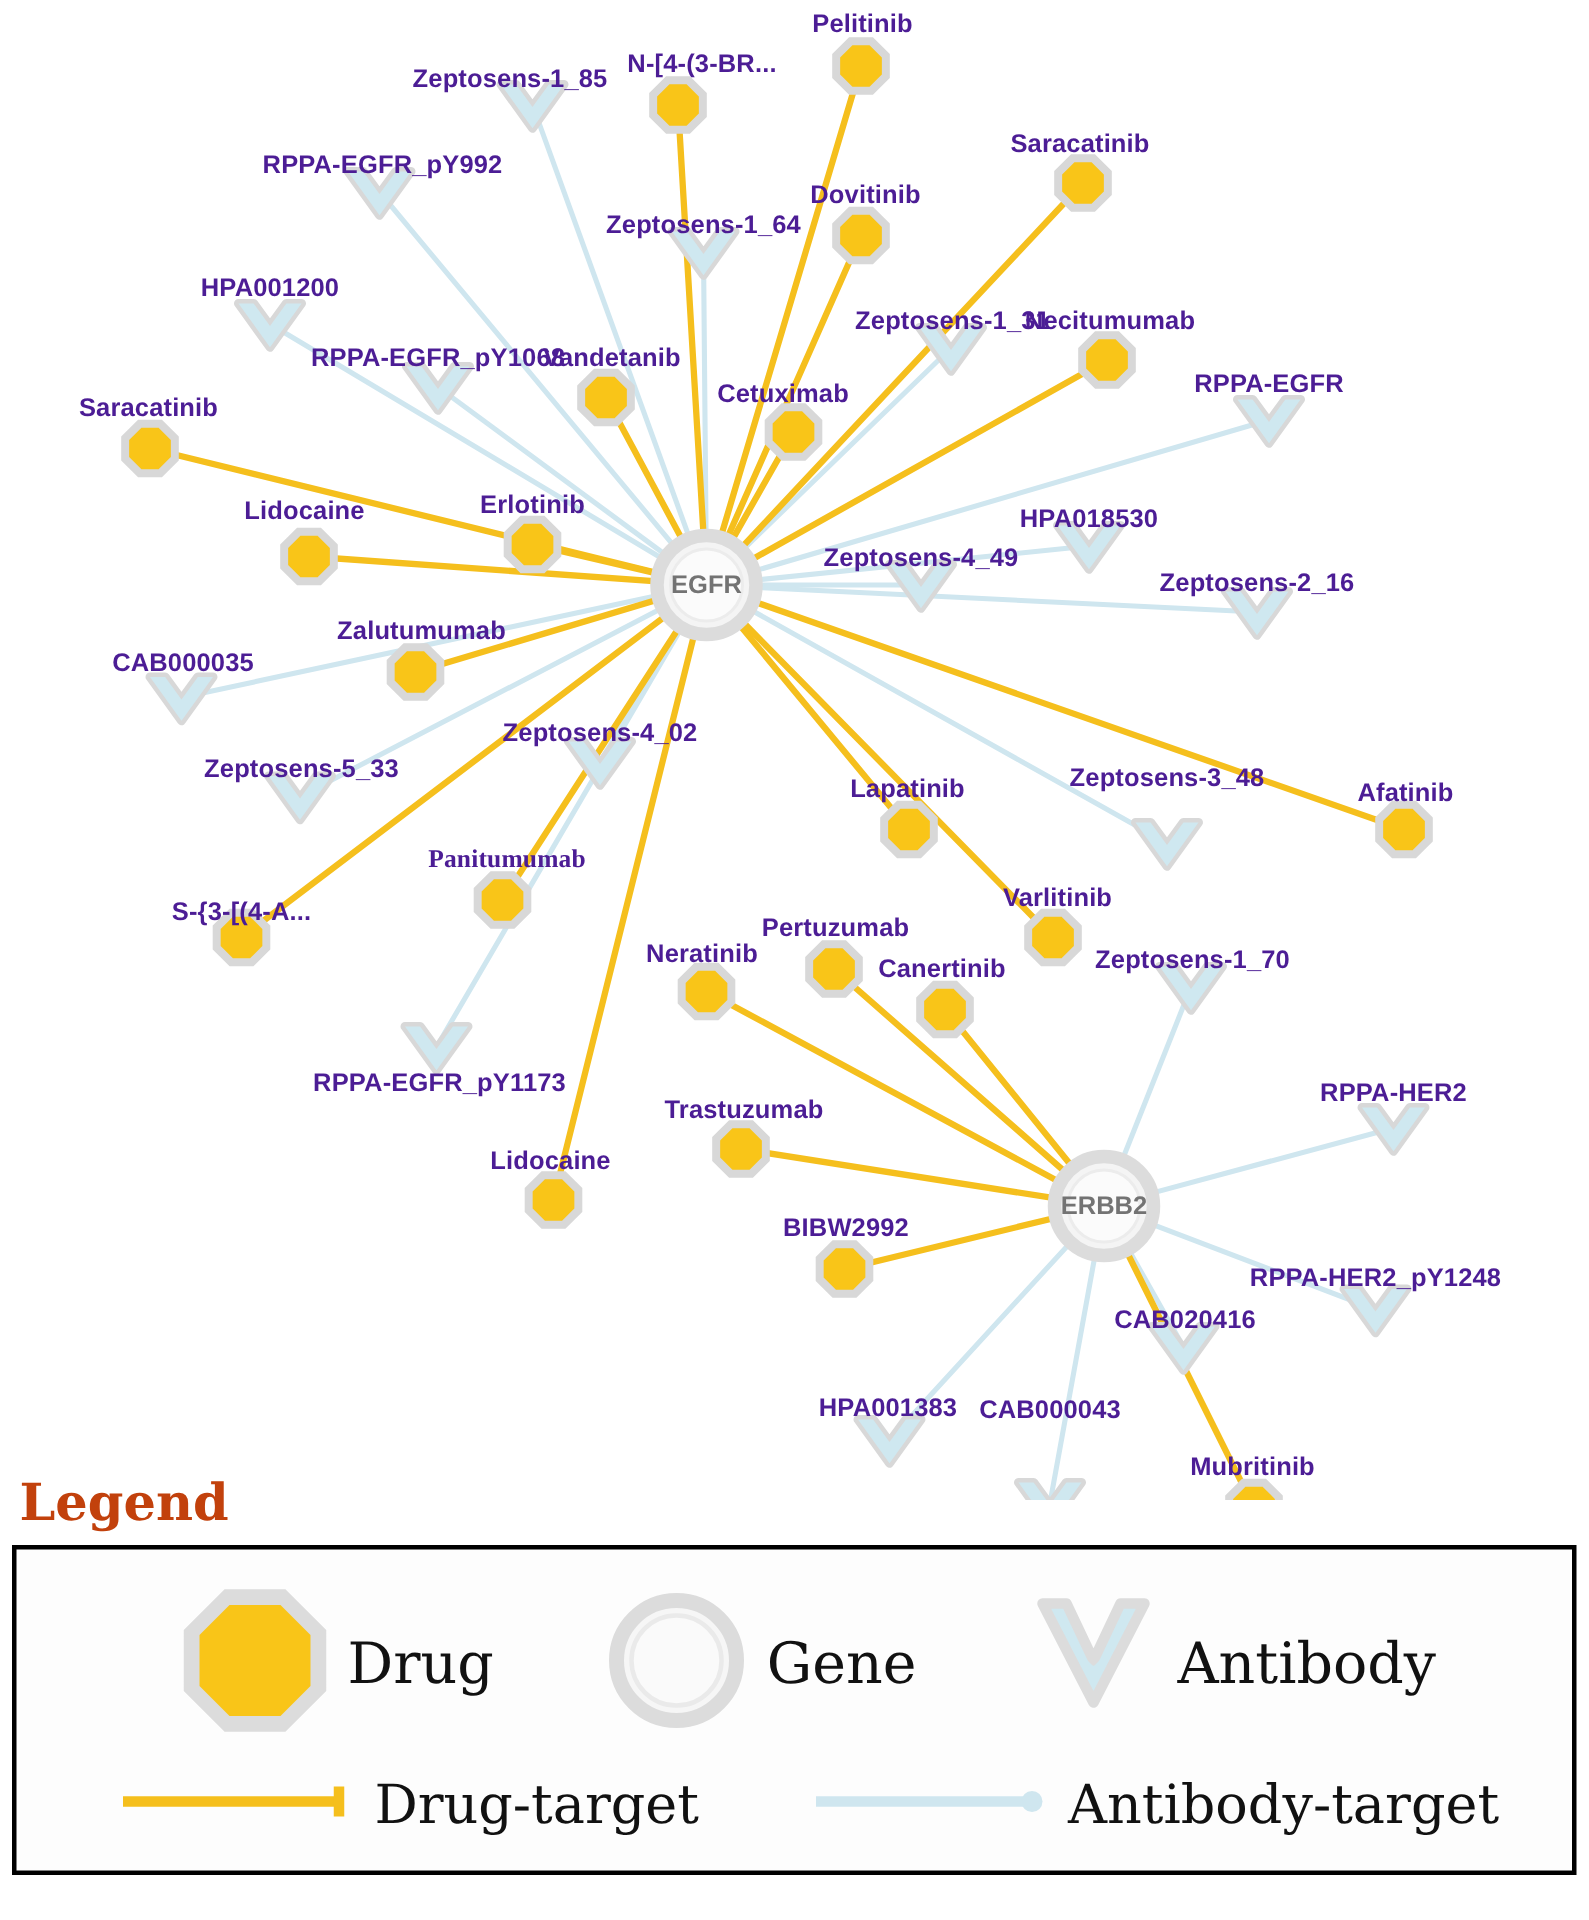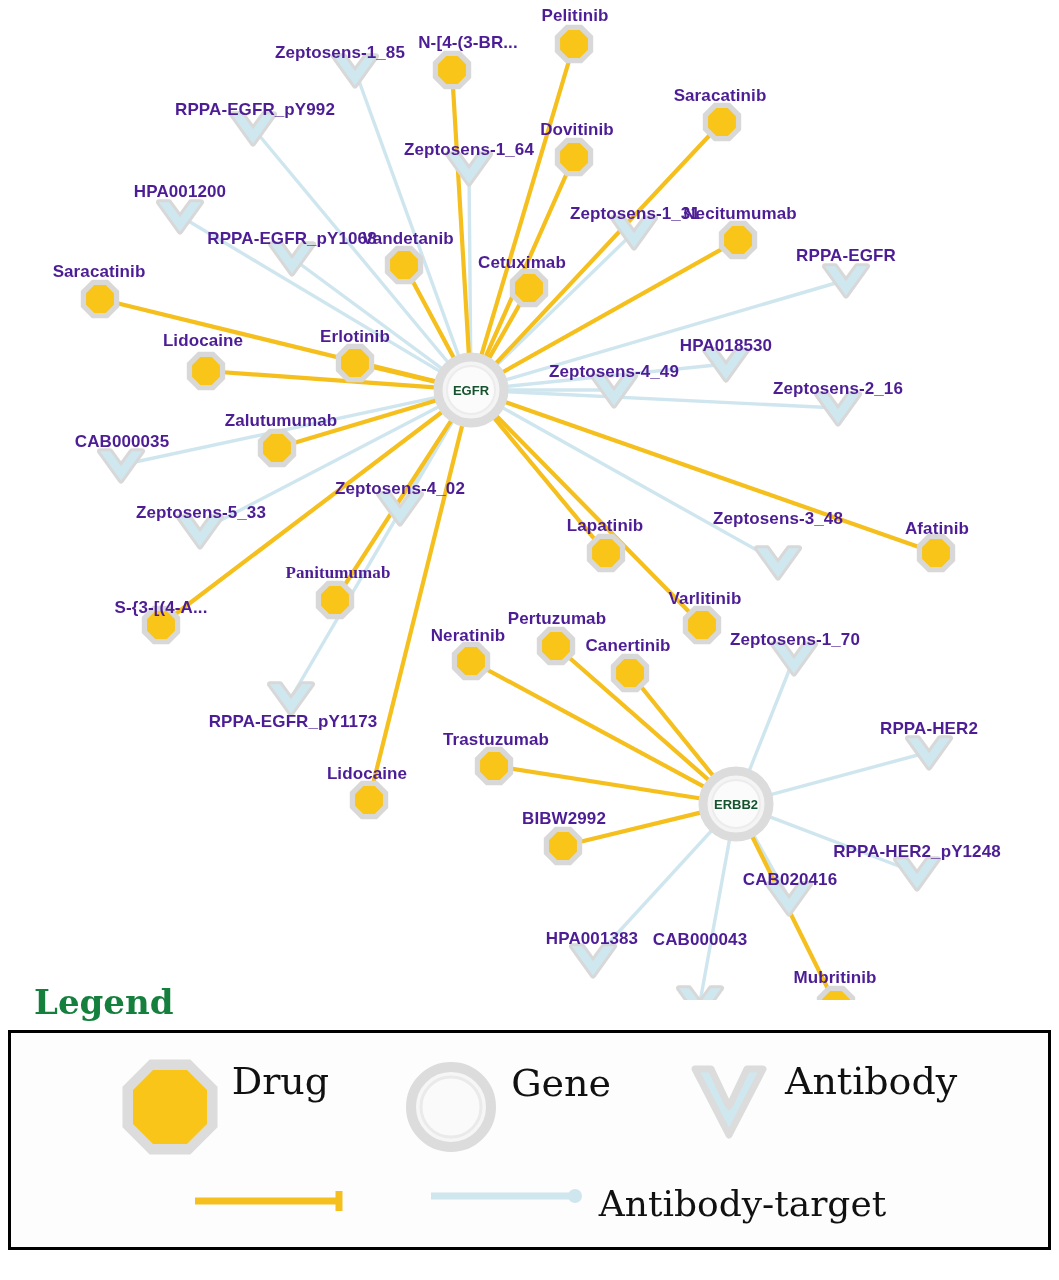--- a/index.html
+++ b/index.html
@@ -30,39 +30,39 @@
     position: absolute;
     font-size: 17px;
     font-weight: bold;
     color: #4c1d95;
     white-space: nowrap;
     transform: translate(-50%, -50%);
     letter-spacing: 0.1px;
   }
   .gene-label {
     position: absolute;
-    font-size: 13px;
+    font-size: 17px;
     font-weight: bold;
-    color: #14532d;
+    color: #737373;
     white-space: nowrap;
     transform: translate(-50%, -50%);
   }
   
   #legend-wrap {
     position: absolute;
     left: 0;
     top: 982px;
     width: 1059px;
   }
   #legend-title {
     font-family: "DejaVu Serif", serif;
     font-size: 34px;
     font-weight: bold;
-    color: #15803d;
-    margin-left: 34px;
+    color: #c2410c;
+    margin-left: 13px;
     margin-bottom: 8px;
   }
   #legend-box {
     margin: 0 8px 0 8px;
     border: 3px solid #000;
     height: 214px;
     position: relative;
     background: #fdfdfd;
   }
   .legend-row1 {
@@ -70,21 +70,21 @@
     top: 26px;
     left: 0;
     width: 100%;
     height: 100px;
     display: flex;
     align-items: center;
     justify-content: center;
   }
   .legend-item {
     display: flex;
-    align-items: flex-start;
+    align-items: center;
     padding-left: 20px;
   }
   .legend-item .lbl {
     font-family: "DejaVu Serif", serif;
     font-size: 38px;
     color: #111;
     margin-left: 14px;
   }
   .legend-gap { width: 56px; }
   .legend-row2 {
@@ -477,20 +477,21 @@
     </div>
 
     <div class="legend-row2">
       <div class="legend-item">
         <span>
           <svg width="160" height="26" viewBox="0 0 160 26">
             <line x1="2" y1="13" x2="146" y2="13" stroke="#f5bf1d" stroke-width="7"></line>
             <line x1="146" y1="3" x2="146" y2="23" stroke="#f5bf1d" stroke-width="7"></line>
           </svg>
         </span>
+        <span class="lbl">Drug-target</span>
       </div>
 
       <div class="legend-gap"></div>
 
       <div class="legend-item">
         <span>
           <svg width="160" height="26" viewBox="0 0 160 26">
             <line x1="2" y1="13" x2="142" y2="13" stroke="#cfe6ef" stroke-width="7"></line>
             <circle cx="146" cy="13" r="7" fill="#cfe6ef"></circle>
           </svg>

